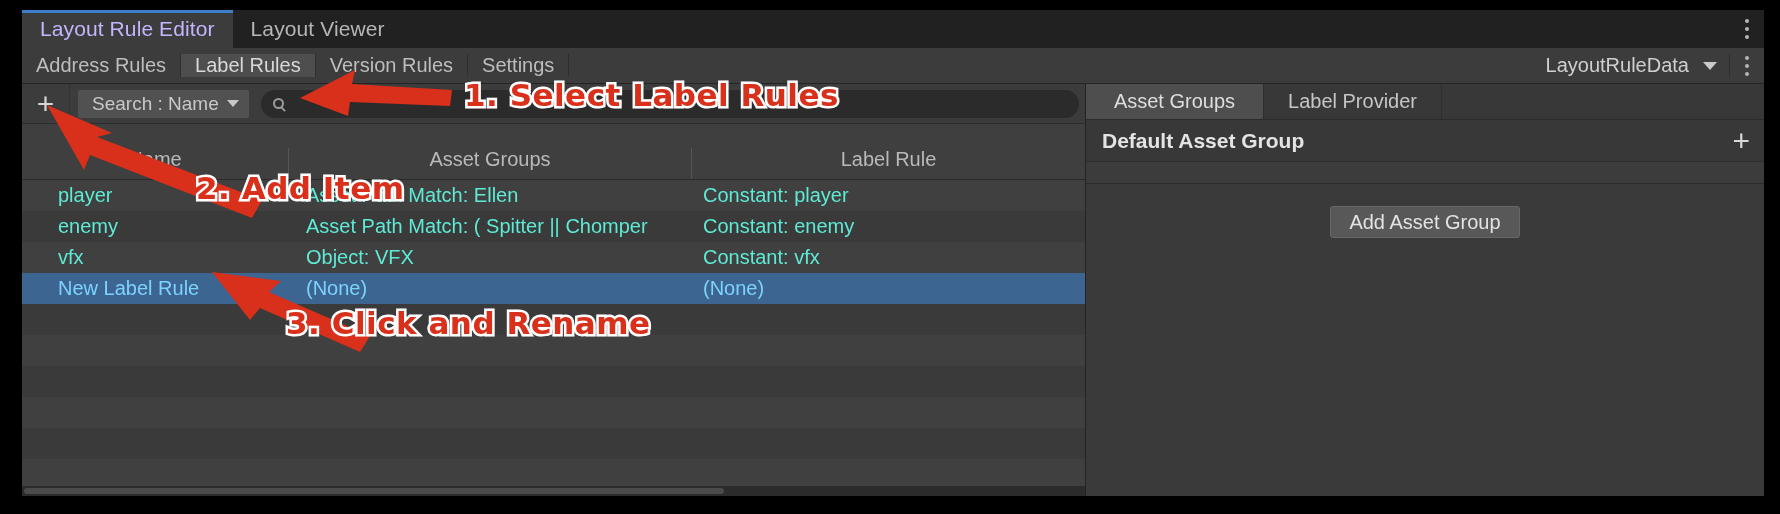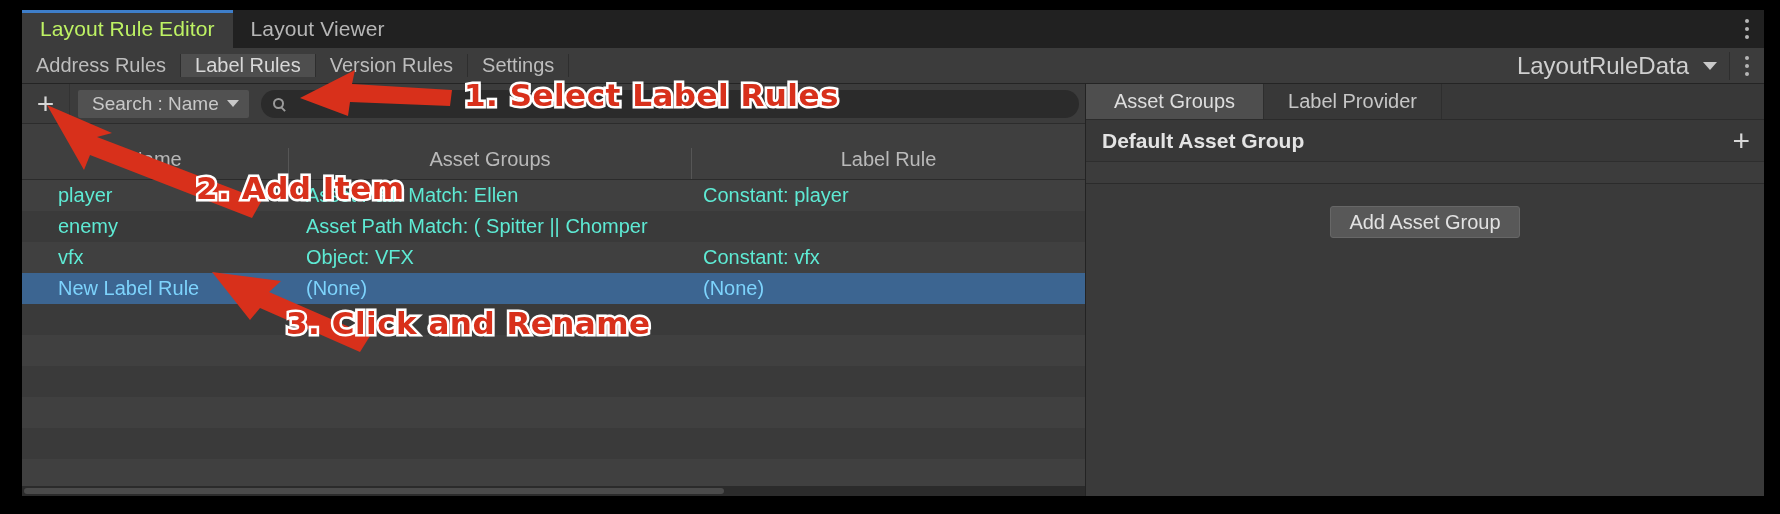--- a/index.html
+++ b/index.html
@@ -32,21 +32,21 @@
   .maintab {
     position: relative;
     display: flex; align-items: center;
     padding: 0 18px;
     font-size: 21px; color: #b6b6b6;
     letter-spacing: 0.1px;
     white-space: nowrap;
   }
   .maintab.active {
     background: #3c3c3c;
-    color: #bef264;
+    color: #c4b5fd;
   }
   .maintab.active::before {
     content: ""; position: absolute;
     left: 0; right: 0; top: 0; height: 3px;
     background: #3e7ec9;
   }
   .maintabbar .spacer { flex: 1; }
   .kebab {
     width: 34px; display: flex; flex-direction: column;
     align-items: center; justify-content: center; gap: 4px;
@@ -67,21 +67,21 @@
     font-size: 20px; color: #bdbdbd;
     white-space: nowrap;
     border-right: 1px solid #2e2e2e;
   }
   .subtab.active { background: #4e4e4e; color: #d8d8d8; }
   .subtabbar .spacer { flex: 1; border-right: 1px solid #2e2e2e; }
   .asset-select {
     display: flex; align-items: center; justify-content: flex-end;
     gap: 14px; padding: 0 12px 0 20px;
     width: 230px;
-    font-size: 24px; color: #cfcfcf;
+    font-size: 20px; color: #cfcfcf;
     background: #3c3c3c;
     border-right: 1px solid #2e2e2e;
   }
   .caret-down {
     width: 0; height: 0;
     border-left: 7px solid transparent;
     border-right: 7px solid transparent;
     border-top: 8px solid #c9c9c9;
   }
 
@@ -335,20 +335,21 @@
           </div>
 
           <div class="trow odd">
             <div class="td col-name">player</div>
             <div class="td col-group">Asset Path Match: Ellen</div>
             <div class="td col-rule">Constant: player</div>
           </div>
           <div class="trow even">
             <div class="td col-name">enemy</div>
             <div class="td col-group">Asset Path Match: ( Spitter || Chomper</div>
+            <div class="td col-rule">Constant: enemy</div>
           </div>
           <div class="trow odd">
             <div class="td col-name">vfx</div>
             <div class="td col-group">Object: VFX</div>
             <div class="td col-rule">Constant: vfx</div>
           </div>
           <div class="trow selected">
             <div class="td col-name">New Label Rule</div>
             <div class="td col-group">(None)</div>
             <div class="td col-rule">(None)</div>

